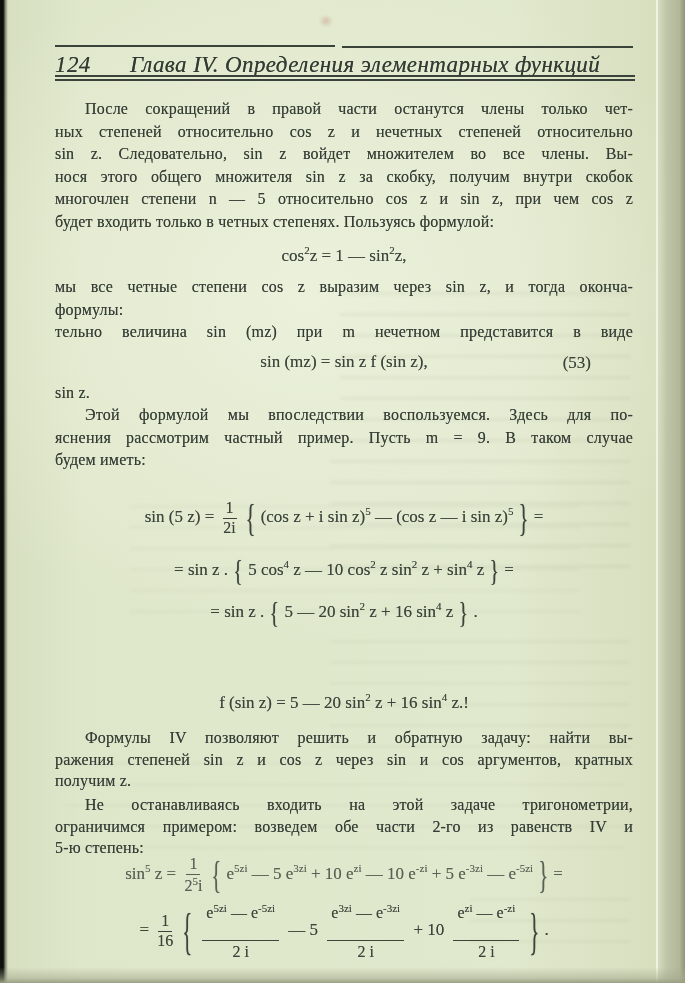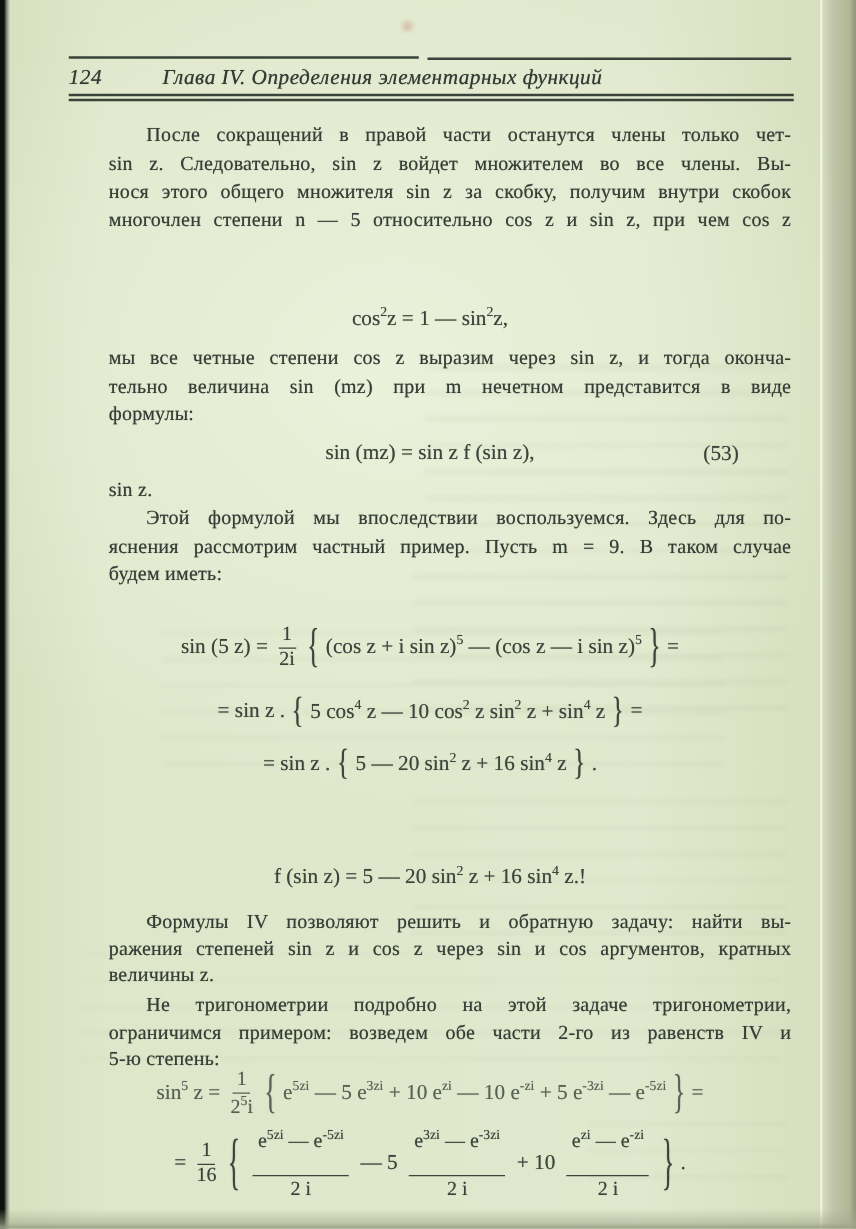--- a/index.html
+++ b/index.html
@@ -22,26 +22,26 @@
   .edge-right-line{position:absolute;right:27px;top:0;width:2px;height:100%;background:rgba(245,248,232,.8);}
   .edge-bottom{position:absolute;left:0;bottom:0;width:100%;height:16px;
     background:linear-gradient(180deg,rgba(160,166,138,0),rgba(165,170,142,.55) 70%,#9aa083);}
   .smudge-pink{position:absolute;left:318px;top:16px;width:16px;height:10px;border-radius:50%;
     background:radial-gradient(circle,rgba(205,150,140,.55),rgba(205,150,140,0) 70%);filter:blur(1px);}
   .ghost{position:absolute;pointer-events:none;filter:blur(1.6px);opacity:.4;
     background:repeating-linear-gradient(180deg, rgba(116,126,96,.20) 0 3px, rgba(116,126,96,0) 3px 21px);}
   
   .rule{position:absolute;background:#39433a;}
   
-  .runhead{position:absolute;font-style:italic;font-size:17px;letter-spacing:.4px;color:#323b33;
+  .runhead{position:absolute;font-style:italic;font-size:23px;letter-spacing:.4px;color:#323b33;
     text-shadow:0 0 .6px rgba(50,59,51,.8);white-space:nowrap;}
   
   .para{position:absolute;left:55px;width:578px;font-size:16px;letter-spacing:.2px;
     text-shadow:0 0 .6px rgba(53,62,54,.65);}
-  .bline{line-height:22.5px;text-align:justify;text-align-last:justify;white-space:normal;margin-left:32px;}
+  .bline{line-height:22.5px;text-align:justify;text-align-last:justify;white-space:normal;}
   .bline.short{text-align:left;text-align-last:left;}
   .bline.ind{text-indent:30px;}
   .lh21 .bline{line-height:21.5px;}
   
   .eq{position:absolute;left:55px;width:578px;text-align:center;font-size:17px;
     color:#3a443b;text-shadow:0 0 .6px rgba(58,68,59,.6);white-space:nowrap;}
   .eq sup{font-size:11px;}
   .eq-tag{position:absolute;right:42px;top:1px;}
   .frac{display:inline-flex;flex-direction:column;align-items:center;vertical-align:middle;
     margin:0 4px;line-height:1.05;font-size:16px;}
@@ -72,31 +72,33 @@
 
   <div class="rule" style="left:55px;top:45px;width:280px;height:2px;"></div>
   <div class="rule" style="left:342px;top:46px;width:291px;height:2px;"></div>
   <div class="runhead" style="left:55px;top:52px;">124</div>
   <div class="runhead" style="left:130px;top:52px;">Глава IV. Определения элементарных функций</div>
   <div class="rule" style="left:55px;top:75px;width:580px;height:2px;"></div>
   <div class="rule" style="left:55px;top:79px;width:580px;height:1.5px;"></div>
 
   <div class="para" style="top:98px;">
     <div class="bline ind">После сокращений в правой части останутся члены только чет-</div>
+    <div class="bline">ных степеней относительно cos z и нечетных степеней относительно</div>
     <div class="bline">sin z. Следовательно, sin z войдет множителем во все члены. Вы-</div>
     <div class="bline">нося этого общего множителя sin z за скобку, получим внутри скобок</div>
     <div class="bline">многочлен степени n — 5 относительно cos z и sin z, при чем cos z</div>
+    <div class="bline short">будет входить только в четных степенях. Пользуясь формулой:</div>
   </div>
 
   <div class="eq" style="top:244px;">cos<sup>2</sup>z = 1 — sin<sup>2</sup>z,</div>
 
   <div class="para" style="top:276px;">
     <div class="bline">мы все четные степени cos z  выразим  через  sin z,  и  тогда оконча-</div>
+    <div class="bline short">формулы:</div>
     <div class="bline">тельно  величина  sin (mz)  при  m  нечетном   представится   в   виде</div>
-    <div class="bline short">формулы:</div>
   </div>
 
   <div class="eq" style="top:352px;">
     <span>sin (mz) = sin z f (sin z),</span>
     <span class="eq-tag">(53)</span>
   </div>
 
   <div class="para" style="top:382px;">
     <div class="bline short">sin z.</div>
   </div>
@@ -134,25 +136,25 @@
     <span class="br t2">}</span>
     <span>.</span>
   </div>
 
 
   <div class="eq" style="top:691px;">f (sin z) = 5 — 20 sin<sup>2</sup> z + 16 sin<sup>4</sup> z.!</div>
 
   <div class="para lh21" style="top:727px;">
     <div class="bline ind">Формулы IV позволяют решить и  обратную  задачу:  найти  вы-</div>
     <div class="bline">ражения степеней sin z и cos z через sin и cos аргументов,  кратных</div>
-    <div class="bline short">величины z.</div>
+    <div class="bline short">получим z.</div>
   </div>
 
   <div class="para lh21" style="top:794px;">
-    <div class="bline ind">Не тригонометрии  подробно  на  этой  задаче  тригонометрии,</div>
+    <div class="bline ind">Не останавливаясь  входить  на  этой  задаче  тригонометрии,</div>
     <div class="bline">ограничимся примером:  возведем  обе  части  2-го  из  равенств  IV  и</div>
     <div class="bline short">5-ю степень:</div>
   </div>
 
   <div class="eq faded" style="top:856px;">
     <span>sin<sup>5</sup> z =</span>
     <span class="frac">
       <span class="num">1</span>
       <span class="den">2<sup>5</sup>i</span>
     </span>

